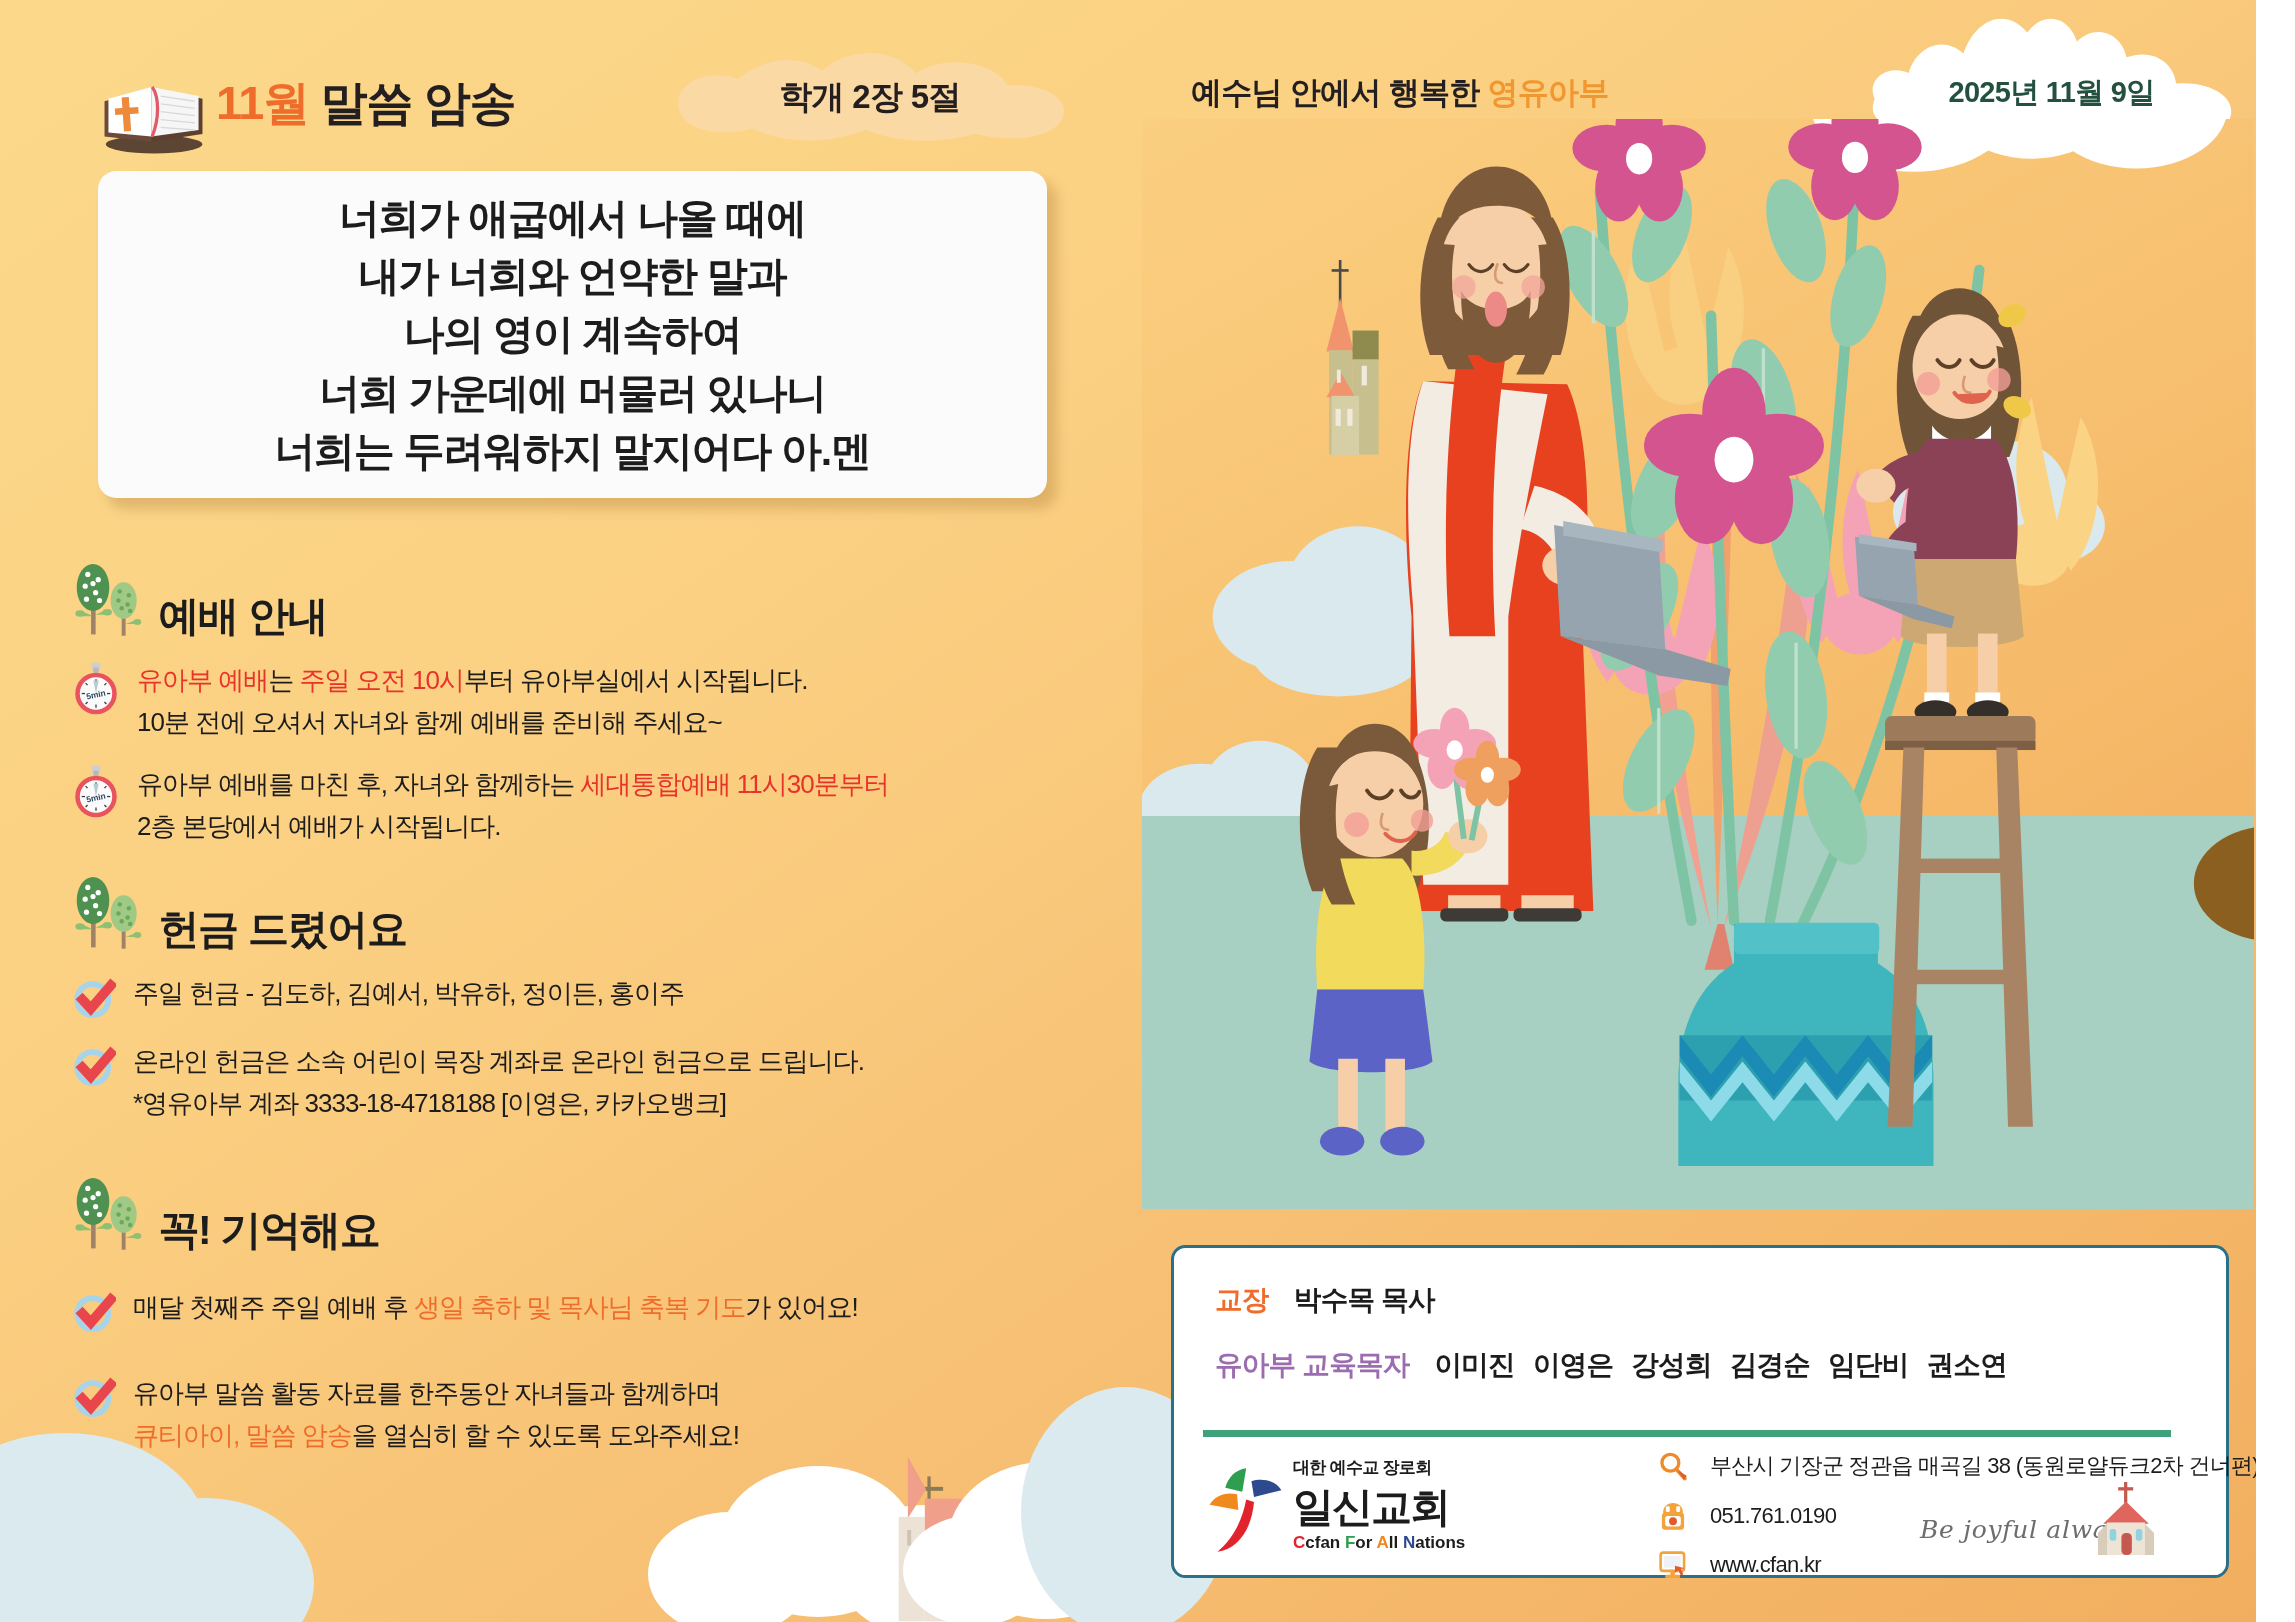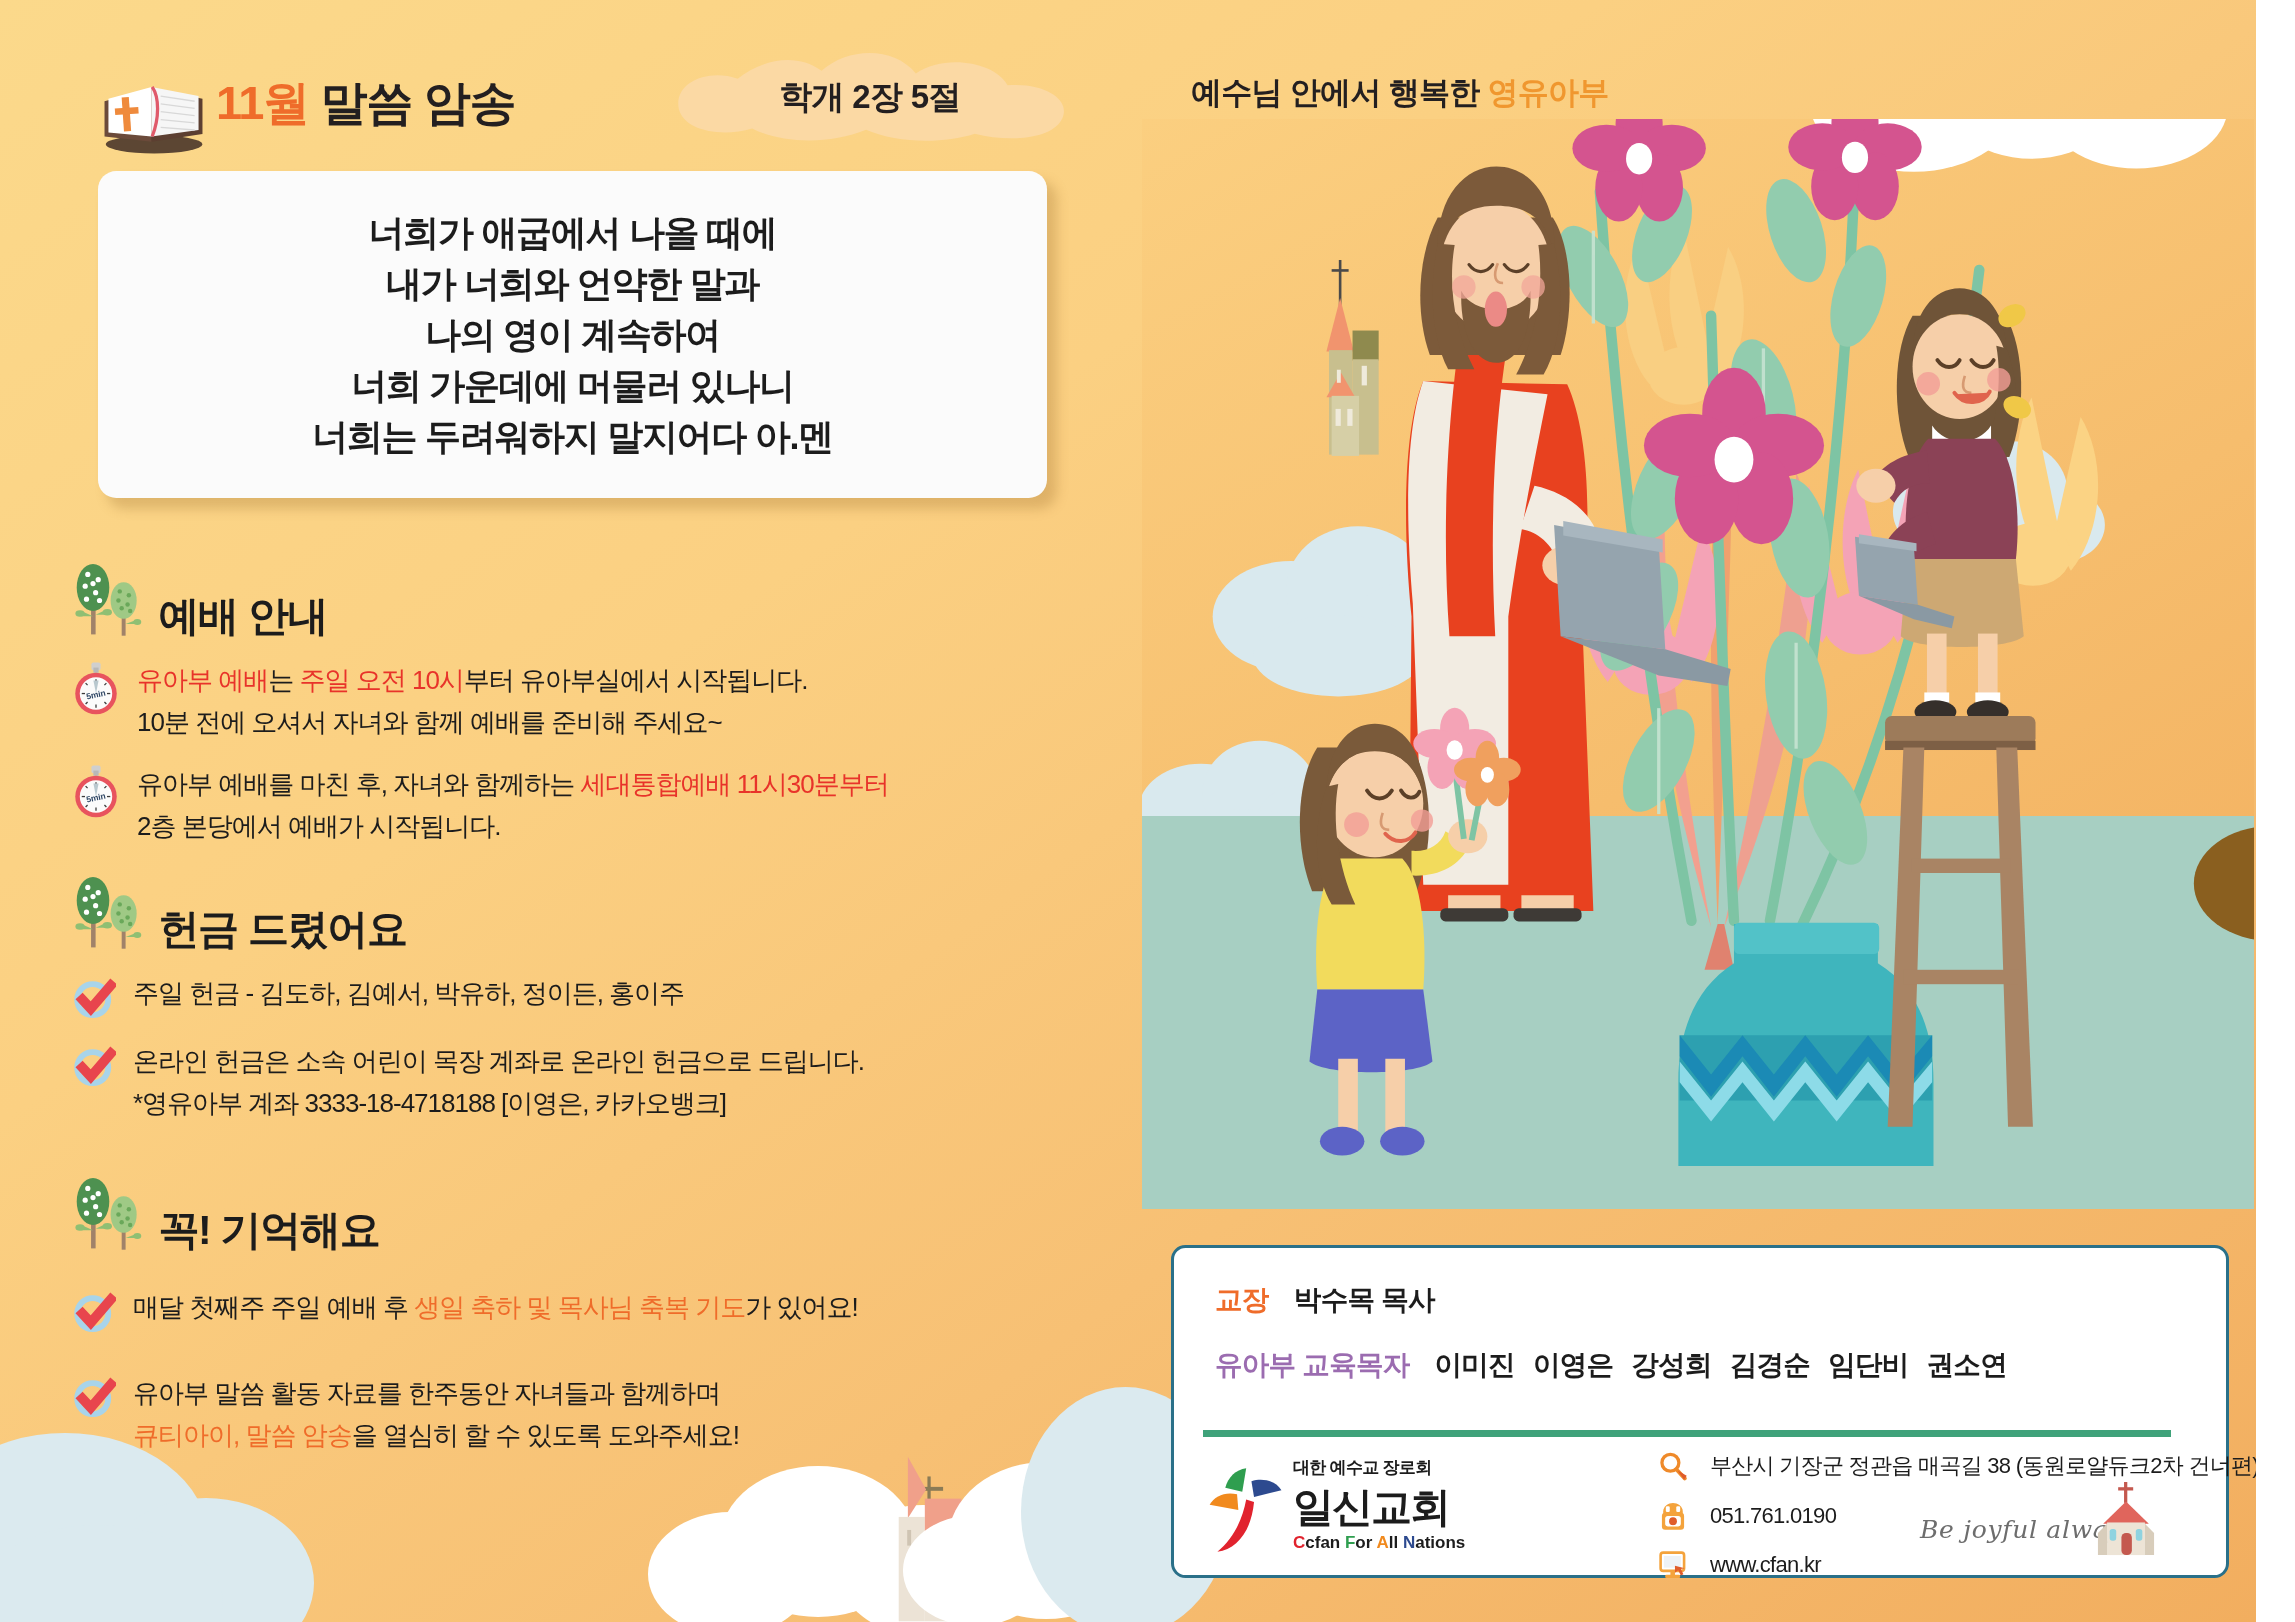--- a/index.html
+++ b/index.html
@@ -36,21 +36,21 @@
 
   .blob-date{position:absolute;left:1865px;top:13px;width:373px;height:137px;}
   .blob-date .txt{position:absolute;left:0;right:0;top:60px;text-align:center;
     font-size:29px;font-weight:bold;color:#23503f;letter-spacing:-0.7px;}
 
   
   .verse-card{position:absolute;left:98px;top:171px;width:949px;height:327px;
     background:#fbfbfb;border-radius:18.3px;
     box-shadow:9.2px 10.5px 11.8px rgba(150,105,40,.28);
     display:flex;align-items:center;justify-content:center;}
-  .verse-card .lines{text-align:center;font-size:36px;line-height:1.42;
+  .verse-card .lines{text-align:center;font-size:41px;line-height:1.42;
     font-weight:bold;color:#1c1c1c;letter-spacing:-1.3px;}
 
   
   .sec{position:absolute;left:72px;width:1021px;}
   .sec-head{display:flex;align-items:flex-end;gap:14.4px;margin-bottom:3.9px;}
   .sec-title{font-size:41px;font-weight:bold;color:#1c1c1c;letter-spacing:-1.3px;line-height:1;}
   .sec-body{margin-top:22px;}
   .row{display:flex;align-items:flex-start;gap:17px;margin-bottom:19.6px;}
   .row .ico{flex:0 0 auto;margin-top:2.6px;}
   .row .lines{font-size:26px;line-height:1.62;color:#1c1c1c;letter-spacing:-1px;}
@@ -150,20 +150,30 @@
                C424,4 500,16 520,52 C578,48 616,74 604,102 C590,134 524,140 470,126
                C420,142 350,140 304,120 C246,144 172,140 130,118 C84,132 26,122 18,88 Z" fill="#fbd9a4"></path>
     </svg>
     <div class="txt">학개 2장 5절</div>
   </div>
 
   <div class="hdr-slogan">
     <span>예수님 안에서 행복한 </span><span class="accent">영유아부</span>
   </div>
 
+  <div class="blob-date">
+    <svg viewBox="0 0 570 210" style="position:absolute;inset:0;width:100%;height:100%;">
+      <path d="M14,132 C0,100 36,78 66,92 C78,52 118,34 150,62 C168,10 214,-10 248,30
+               C272,-4 312,4 324,44 C352,16 392,30 400,68 C438,54 472,74 476,108
+               C520,104 566,124 560,156 C552,196 498,208 458,190 C430,216 382,214 360,188
+               C330,216 282,214 258,186 C228,214 176,212 158,182 C120,206 64,196 46,170
+               C20,172 4,156 14,132 Z" fill="#ffffff"></path>
+    </svg>
+    <div class="txt">2025년 11월 9일</div>
+  </div>
 
   <div class="verse-card">
     <div class="lines">
       <div>너희가 애굽에서 나올 때에</div>
       <div>내가 너희와 언약한 말과</div>
       <div>나의 영이 계속하여</div>
       <div>너희 가운데에 머물러 있나니</div>
       <div>너희는 두려워하지 말지어다 아.멘</div>
     </div>
   </div>

